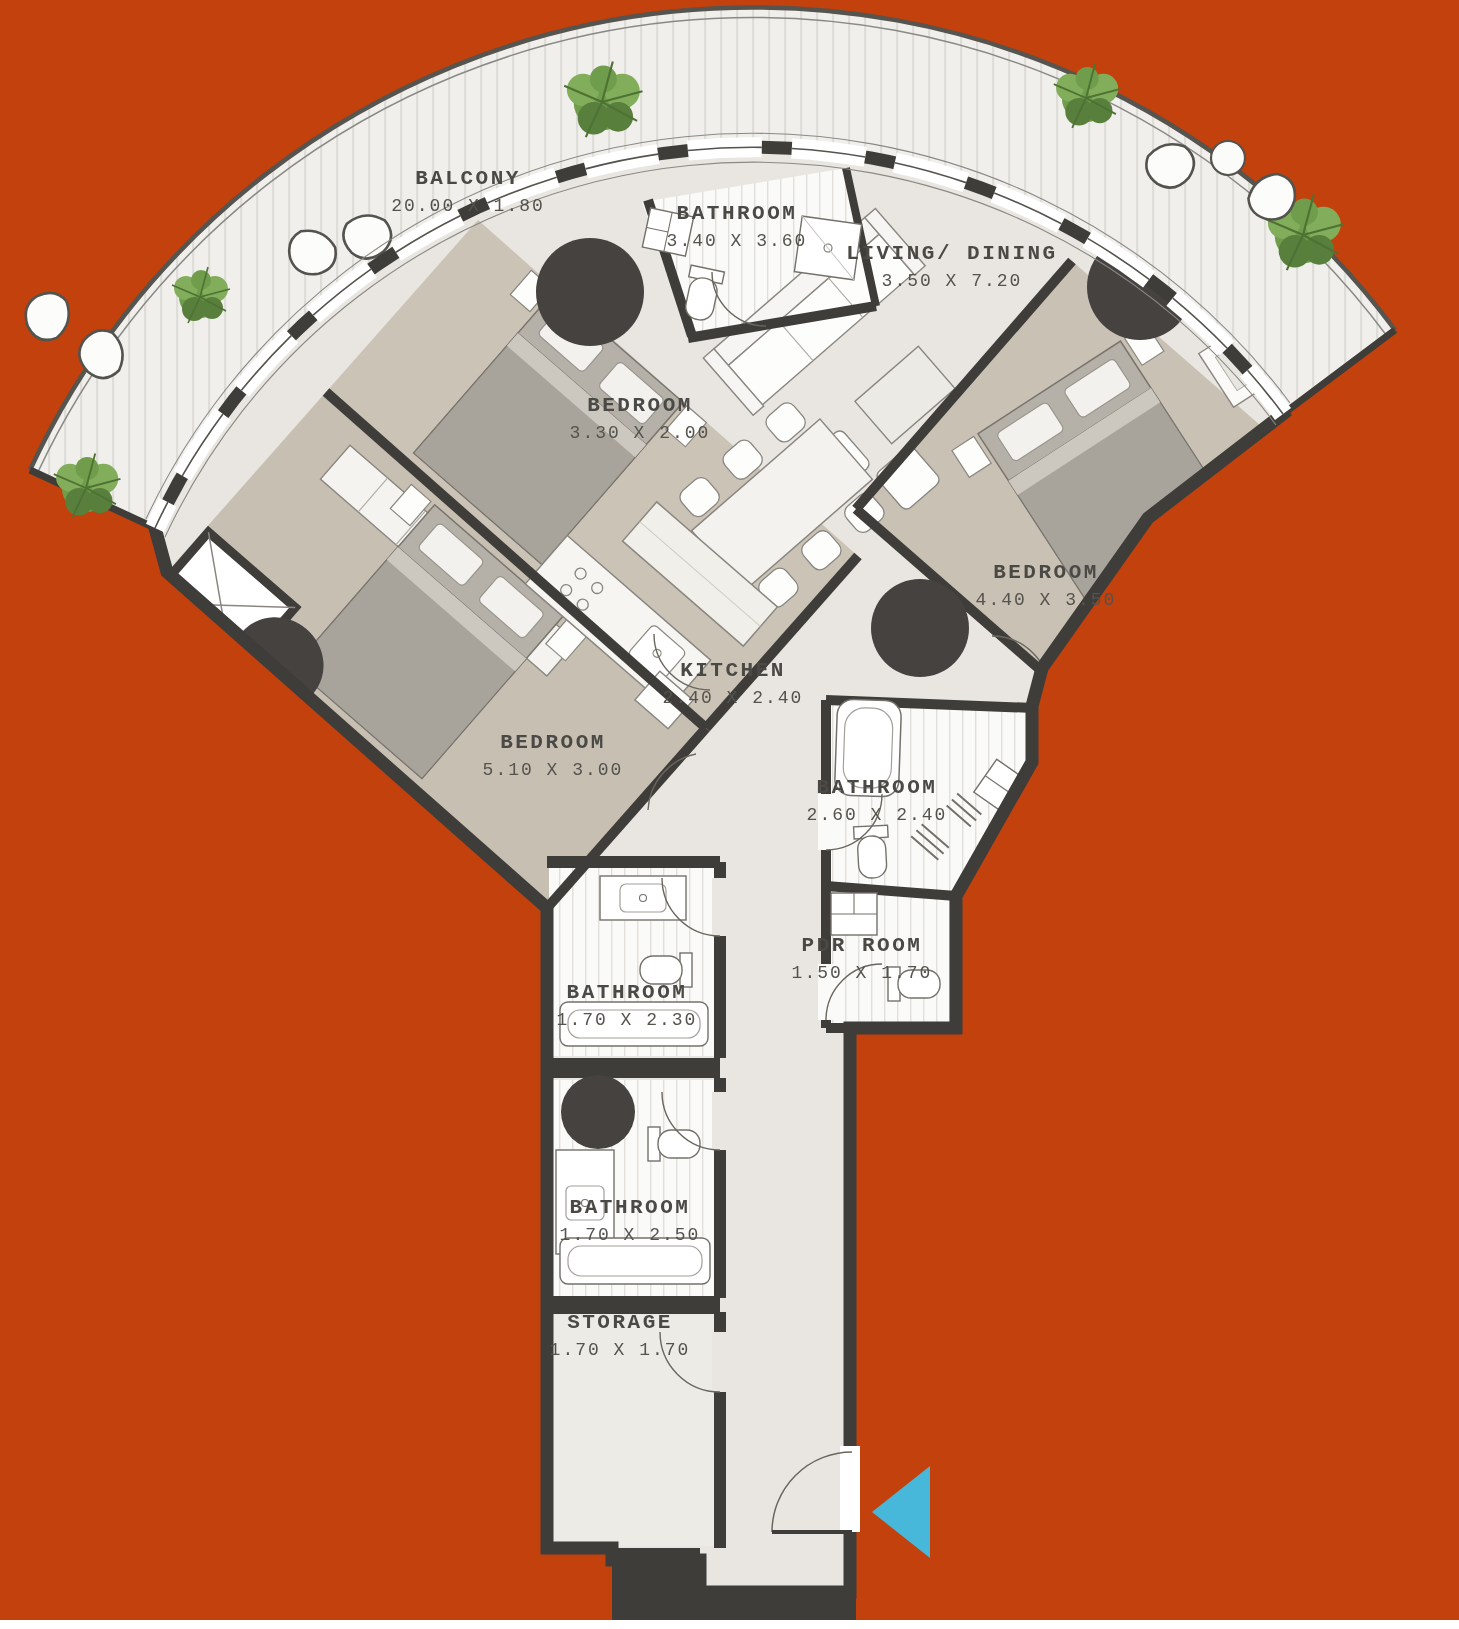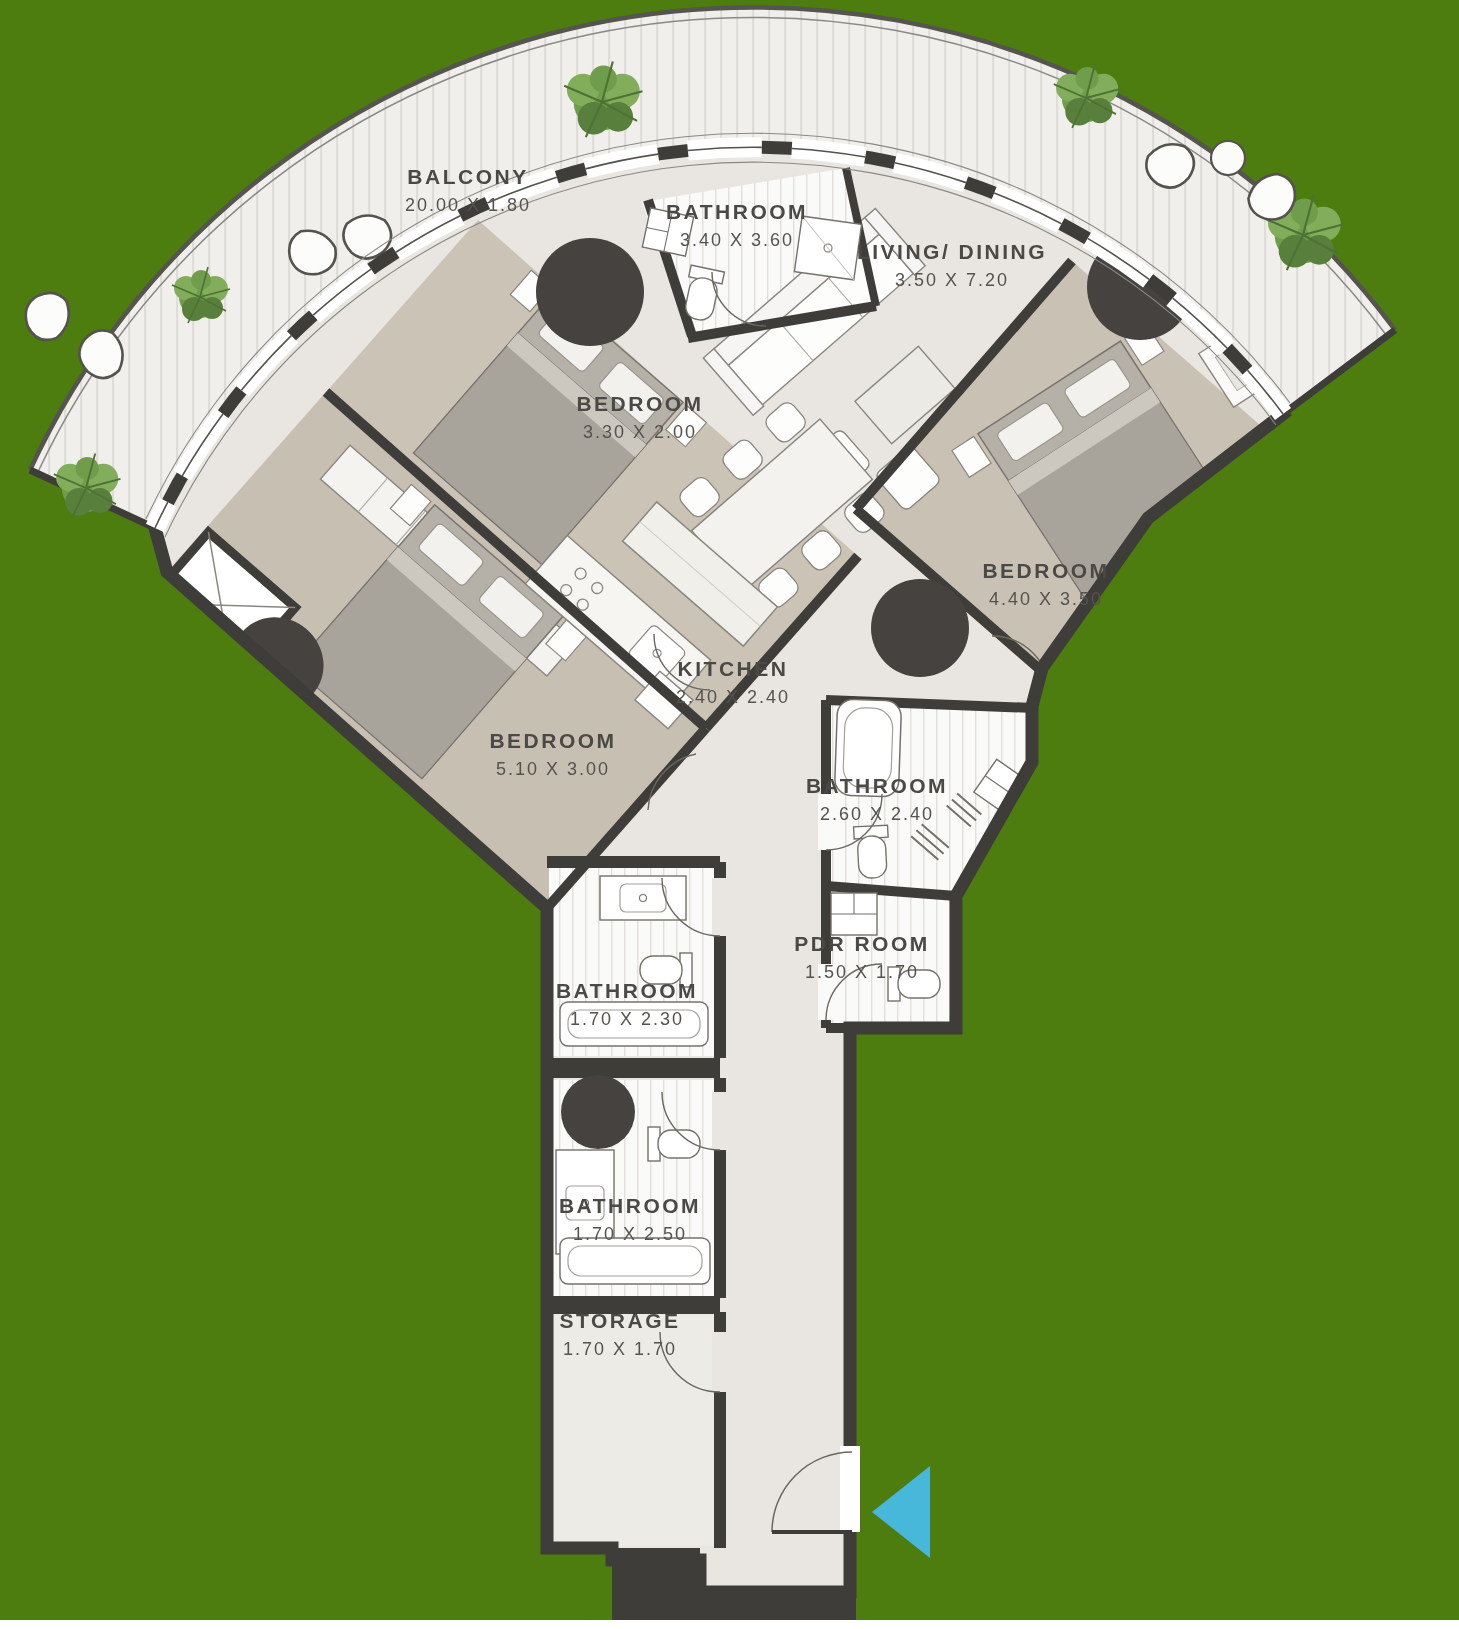--- a/index.html
+++ b/index.html
@@ -1,17 +1,17 @@
 <!DOCTYPE html>
 <html><head>
 <meta charset="utf-8">
 <style>
   html,body{margin:0;padding:0;background:#ffffff;}
-  .plan-wrap{position:relative;width:1459px;height:1620px;background:#4d7c0f;overflow:hidden;
-             font-family:Liberation Sans, sans-serif;}
+  .plan-wrap{position:relative;width:1459px;height:1620px;background:#c2410c;overflow:hidden;
+             font-family:Liberation Mono, monospace;}
   svg{display:block;}
   text.room-name{font-size:21px;letter-spacing:2.5px;fill:#4b4945;font-weight:600;}
   text.room-dims{font-size:18px;letter-spacing:2px;fill:#55534e;font-weight:400;}
 </style>
 </head>
 <body>
 
 <div class="plan-wrap">
 <svg width="1459" height="1629" viewBox="0 0 1459 1629">
   <defs>

